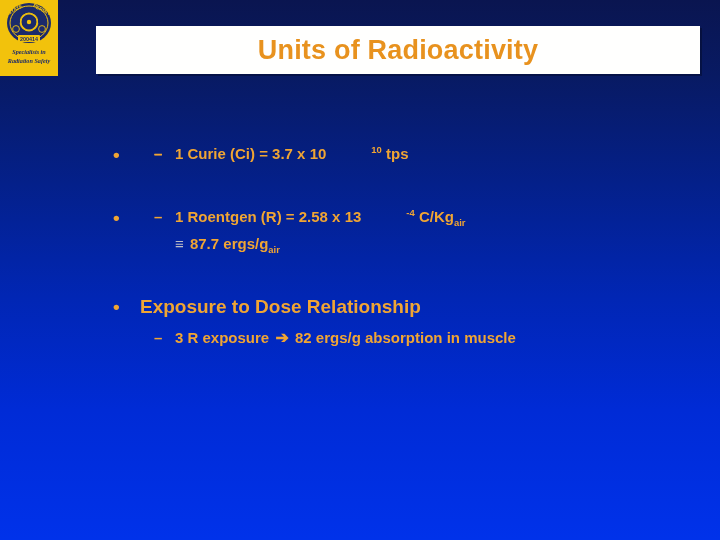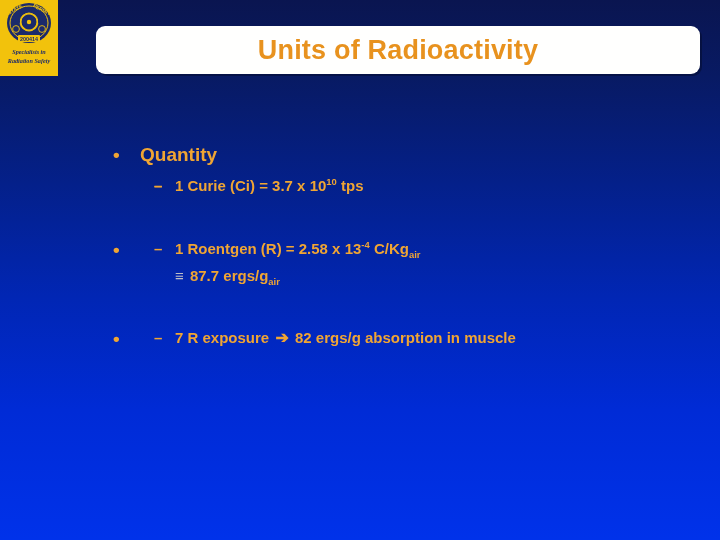--- a/index.html
+++ b/index.html
@@ -59,21 +59,20 @@
     position: absolute;
     left: 96px;
     top: 26px;
     width: 604px;
     height: 48px;
     background: #FFFFFE;
     box-shadow: 2px 2px 0 rgba(0,0,0,0.28);
     display: flex;
     align-items: center;
     justify-content: center;
-    border-radius: 9px;
   }
   #title-text {
     color: #E8921E;
     font-size: 27px;
     font-weight: bold;
     letter-spacing: .2px;
     white-space: nowrap;
   }
 
   
@@ -125,21 +124,21 @@
     color: #F0A533;
   }
   .lvl2.cont {
     margin-top: 3px;
   }
   .equiv {
     color: #BEBEC6;
     font-weight: bold;
     margin-right: 2px;
   }
-  sup { font-size: 63%; vertical-align: super; line-height: 0; }
+  sup { font-size: 63%; vertical-align: super; line-height: 0; margin-left: 45px; }
   sub { font-size: 63%; vertical-align: sub; line-height: 0; }
   .arrow { font-size: 16px; padding: 0 2px; }
 </style>
 </head>
 <body>
 
 <div id="slide">
 
   <div id="logo">
     <svg class="seal" viewBox="0 0 50 44">
@@ -164,21 +163,20 @@
 
   <div id="title-banner">
     <div id="title-text">Units of Radioactivity</div>
   </div>
 
   <div id="body">
 
     <div class="group g0">
       <div class="lvl1">
         <span class="bullet">•</span>
-        <span>Quantity</span>
       </div>
       <div class="lvl2">
         <span class="dash">–</span>
       </div>
       <div class="lvl2">
         <span class="dash">–</span>
         <span>1 Curie (Ci) = 3.7 x 10</span><sup>10</sup><span> tps</span>
       </div>
     </div>
 
@@ -191,21 +189,22 @@
         <span>1 Roentgen (R) = 2.58 x 13</span><sup>-4</sup><span> C/Kg</span><sub>air</sub>
       </div>
       <div class="lvl2 cont">
         <span class="equiv">≡</span><span> 87.7 ergs/g</span><sub>air</sub>
       </div>
     </div>
 
     <div class="group g2">
       <div class="lvl1">
         <span class="bullet">•</span>
-      </div>
-      <div class="lvl2">
-        <span class="dash">–</span>
-        <span>7 R exposure </span><span class="arrow">➔</span><span> 82 ergs/g absorption in muscle</span>
+        <span>Exposure to Dose Relationship</span>
+      </div>
+      <div class="lvl2">
+        <span class="dash">–</span>
+        <span>3 R exposure </span><span class="arrow">➔</span><span> 82 ergs/g absorption in muscle</span>
       </div>
     </div>
 
   </div>
 </div>
 
 </body></html>

